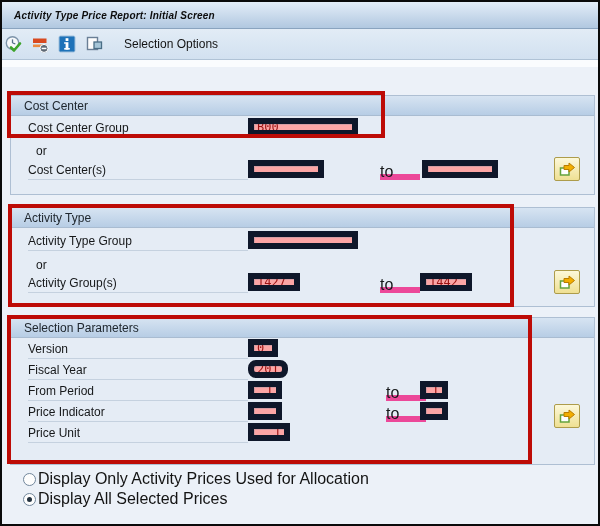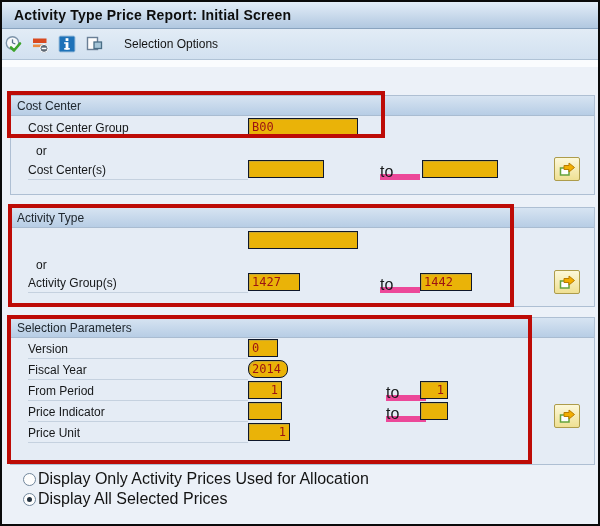--- a/index.html
+++ b/index.html
@@ -16,21 +16,21 @@
 
   
   .titlebar {
     height:27px;
     background:linear-gradient(#e3edf8, #b1c8e0);
     border-bottom:1px solid #8aa4bf;
     display:flex; align-items:center;
     padding-left:12px;
   }
   .titlebar .title {
-    font-size:14px; font-weight:bold; color:#0d0d0d;
+    font-size:10px; font-weight:bold; font-style:italic; color:#0d0d0d;
     letter-spacing:.2px;
   }
 
   
   .toolbar {
     height:31px;
     background:linear-gradient(#e2ecf6,#d2e1f0);
     border-bottom:1px solid #b0c3d6;
     display:flex; align-items:center;
     padding-left:0;
@@ -55,21 +55,21 @@
   .groupbox {
     position:absolute; left:8px; width:585px;
     border:1px solid #aebfd3;
     background:#e5ecf5;
   }
   .groupbox .gb-header {
     height:20px;
     background:linear-gradient(#d7e4f2,#b7cde5);
     border-bottom:1px solid #a9bcd1;
     font-size:12px; color:#20282f;
-    display:flex; align-items:center; padding-left:6px;
+    display:flex; align-items:center; padding-left:13px;
   }
   .gb-cost   { top:35px;  height:100px; }
   .gb-act    { top:147px; height:100px; }
   .gb-param  { top:257px; height:148px; }
 
   .fld-label {
     position:absolute; left:17px; width:220px; height:17px;
     font-size:12px; color:#16181a;
     border-bottom:1px solid #c5d1df;
   }
@@ -77,22 +77,22 @@
     position:absolute; left:25px; font-size:12px; color:#16181a;
   }
   .to-label {
     position:absolute; width:40px; height:17px;
     font-size:16px; color:#16181a;
     border-bottom:6px solid #ec4899;
   }
 
   .sap-input {
     position:absolute; height:18px;
-    border:1px solid #0f172a;
-    background:#eab308;
+    border:6px solid #0f172a;
+    background:#fca5a5;
     box-shadow:inset 1px 1px 0 rgba(115,135,158,.28);
     font-family:"DejaVu Sans Mono", monospace;
     font-size:12px; color:#9c1313;
     padding:0 3px; outline:none;
   }
   .sap-input.num { text-align:right; }
 
   .multi-btn {
     position:absolute; left:543px; width:26px; height:24px;
     background:linear-gradient(#fcf8d9,#efe093);
@@ -190,20 +190,21 @@
           <rect x="1.5" y="7" width="8.5" height="7" fill="#fff" stroke="#64a33c" stroke-width="1.5"></rect>
           <path d="M5,4.5 h5 v-2.5 l5.5,4.5 -5.5,4.5 v-2.5 h-5 z" fill="#f2ae00" stroke="#b97c00" stroke-width="1"></path>
         </svg>
       </span>
     </div>
 
     <div class="groupbox gb-act">
       <div class="gb-header">
         <span>Activity Type</span>
       </div>
+      <span class="fld-label" style="top:26px">Activity Type Group</span>
       <input class="sap-input" style="left: 237px; top: 23px; width: 110px;" value="">
       <span class="or-label" style="top:50px">or</span>
       <span class="fld-label" style="top:68px">Activity Group(s)</span>
       <input class="sap-input" style="left: 237px; top: 65px; width: 52px;" value="1427">
       <span class="to-label" style="left:369px; top:68px">to</span>
       <input class="sap-input" style="left: 409px; top: 65px; width: 52px;" value="1442">
       <span class="multi-btn" style="top:62px">
         <svg width="17" height="16" viewBox="0 0 17 16">
           <rect x="1.5" y="7" width="8.5" height="7" fill="#fff" stroke="#64a33c" stroke-width="1.5"></rect>
           <path d="M5,4.5 h5 v-2.5 l5.5,4.5 -5.5,4.5 v-2.5 h-5 z" fill="#f2ae00" stroke="#b97c00" stroke-width="1"></path>

